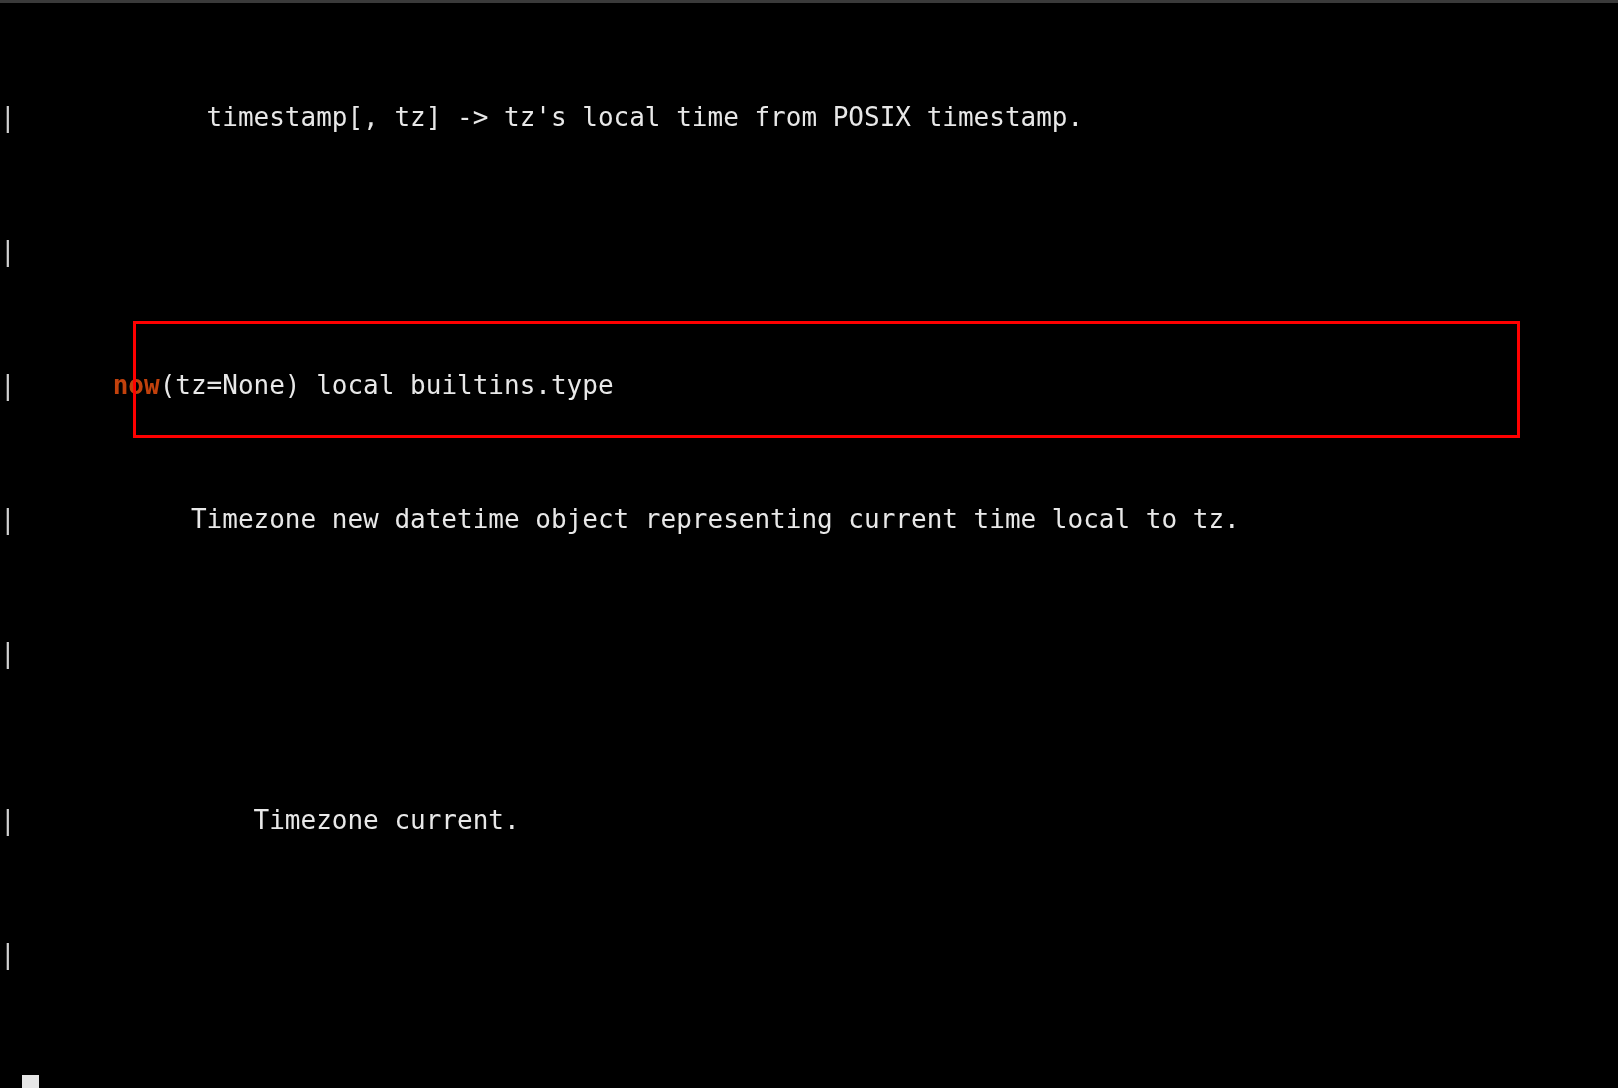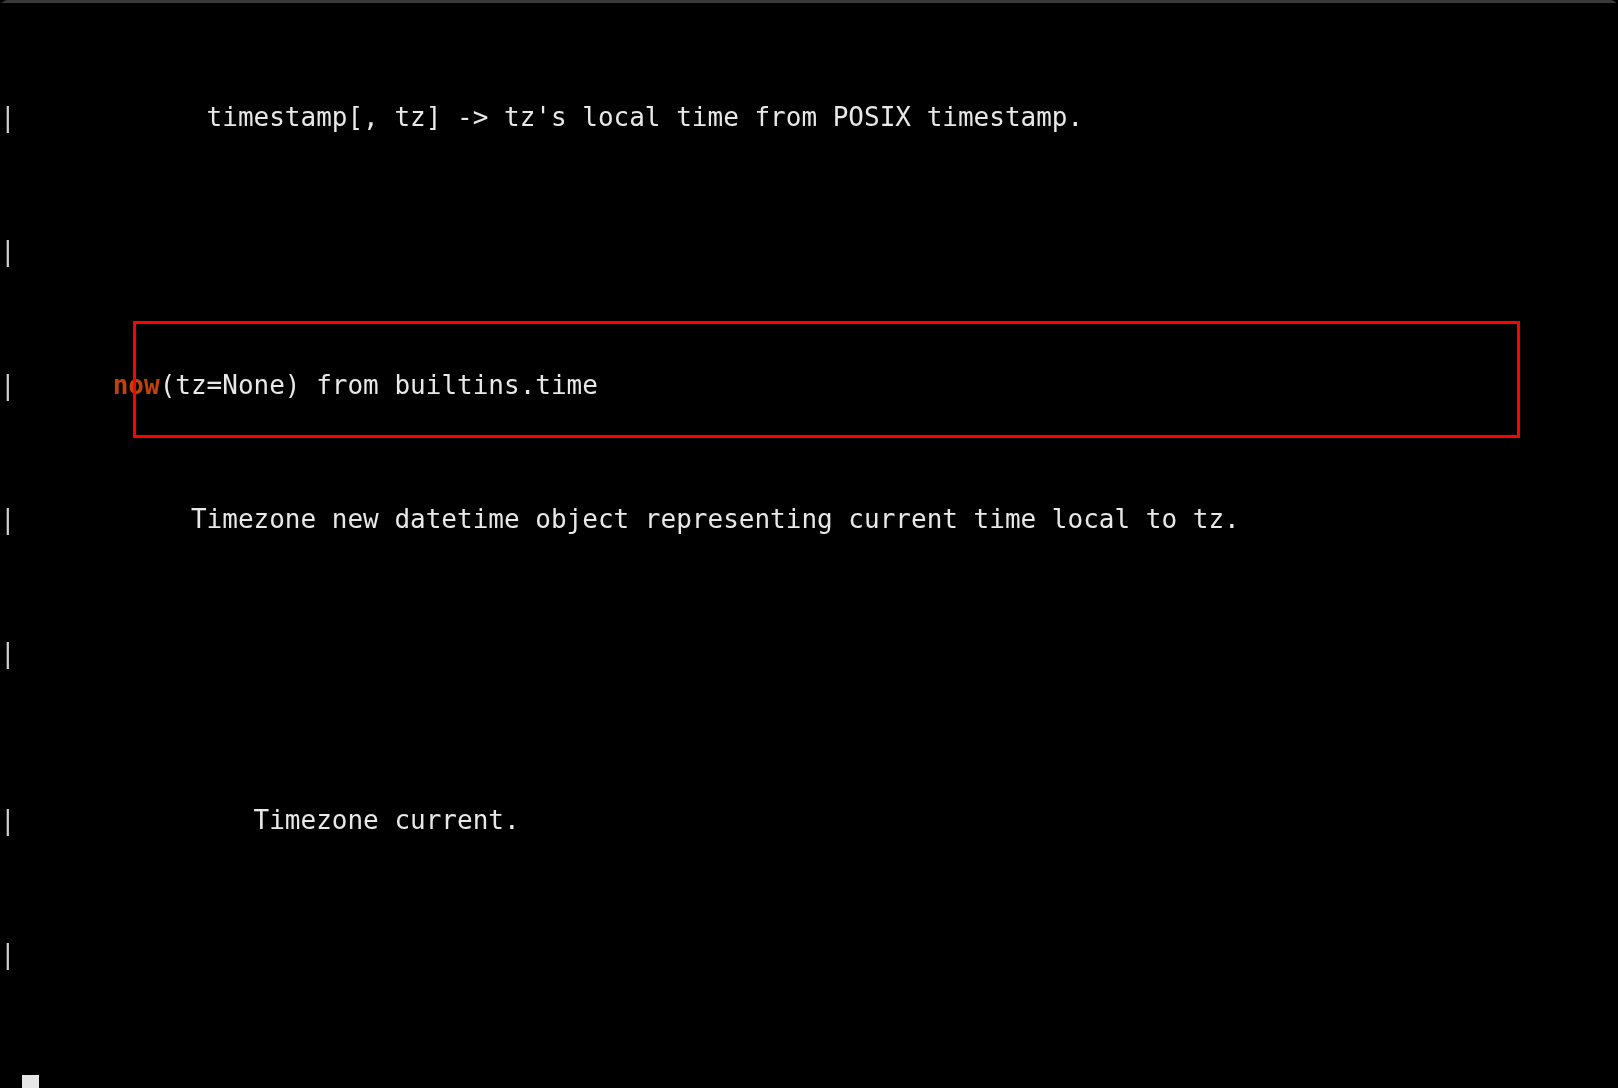--- a/index.html
+++ b/index.html
@@ -7,21 +7,20 @@
     padding: 0;
     background: #000000;
   }
   #screen {
     position: relative;
     width: 1618px;
     height: 1088px;
     background: #000000;
     overflow: hidden;
     font-family: "DejaVu Sans Mono", "Liberation Mono", monospace;
-    border-radius: 8px;
   }
   
   #top-hairline {
     position: absolute;
     left: 0; top: 0;
     width: 1618px;
     height: 3px;
     background: #3a3a3a;
   }
   
@@ -80,21 +79,21 @@
 <div id="screen">
 
   <div id="top-hairline"></div>
 
   <div id="term-body">
 
     <div class="line"><span class="gut pipe">|</span><span>       timestamp[, tz] -&gt; tz's local time from POSIX timestamp.</span></div>
 
     <div class="line"><span class="gut pipe">|</span><span></span></div>
 
-    <div class="line"><span class="gut pipe">|</span><span class="bold"> now</span><span>(tz=None) from builtins.time</span></div>
+    <div class="line"><span class="gut pipe">|</span><span class="bold"> now</span><span>(tz=None) local builtins.type</span></div>
 
     <div class="line"><span class="gut pipe">|</span><span>      Timezone new datetime object representing current time local to tz.</span></div>
 
     <div class="line"><span class="gut pipe">|</span><span></span></div>
 
 
     <div class="line"><span class="gut pipe">|</span><span>          Timezone current.</span></div>
 
     <div class="line"><span class="gut pipe">|</span><span></span></div>
 

